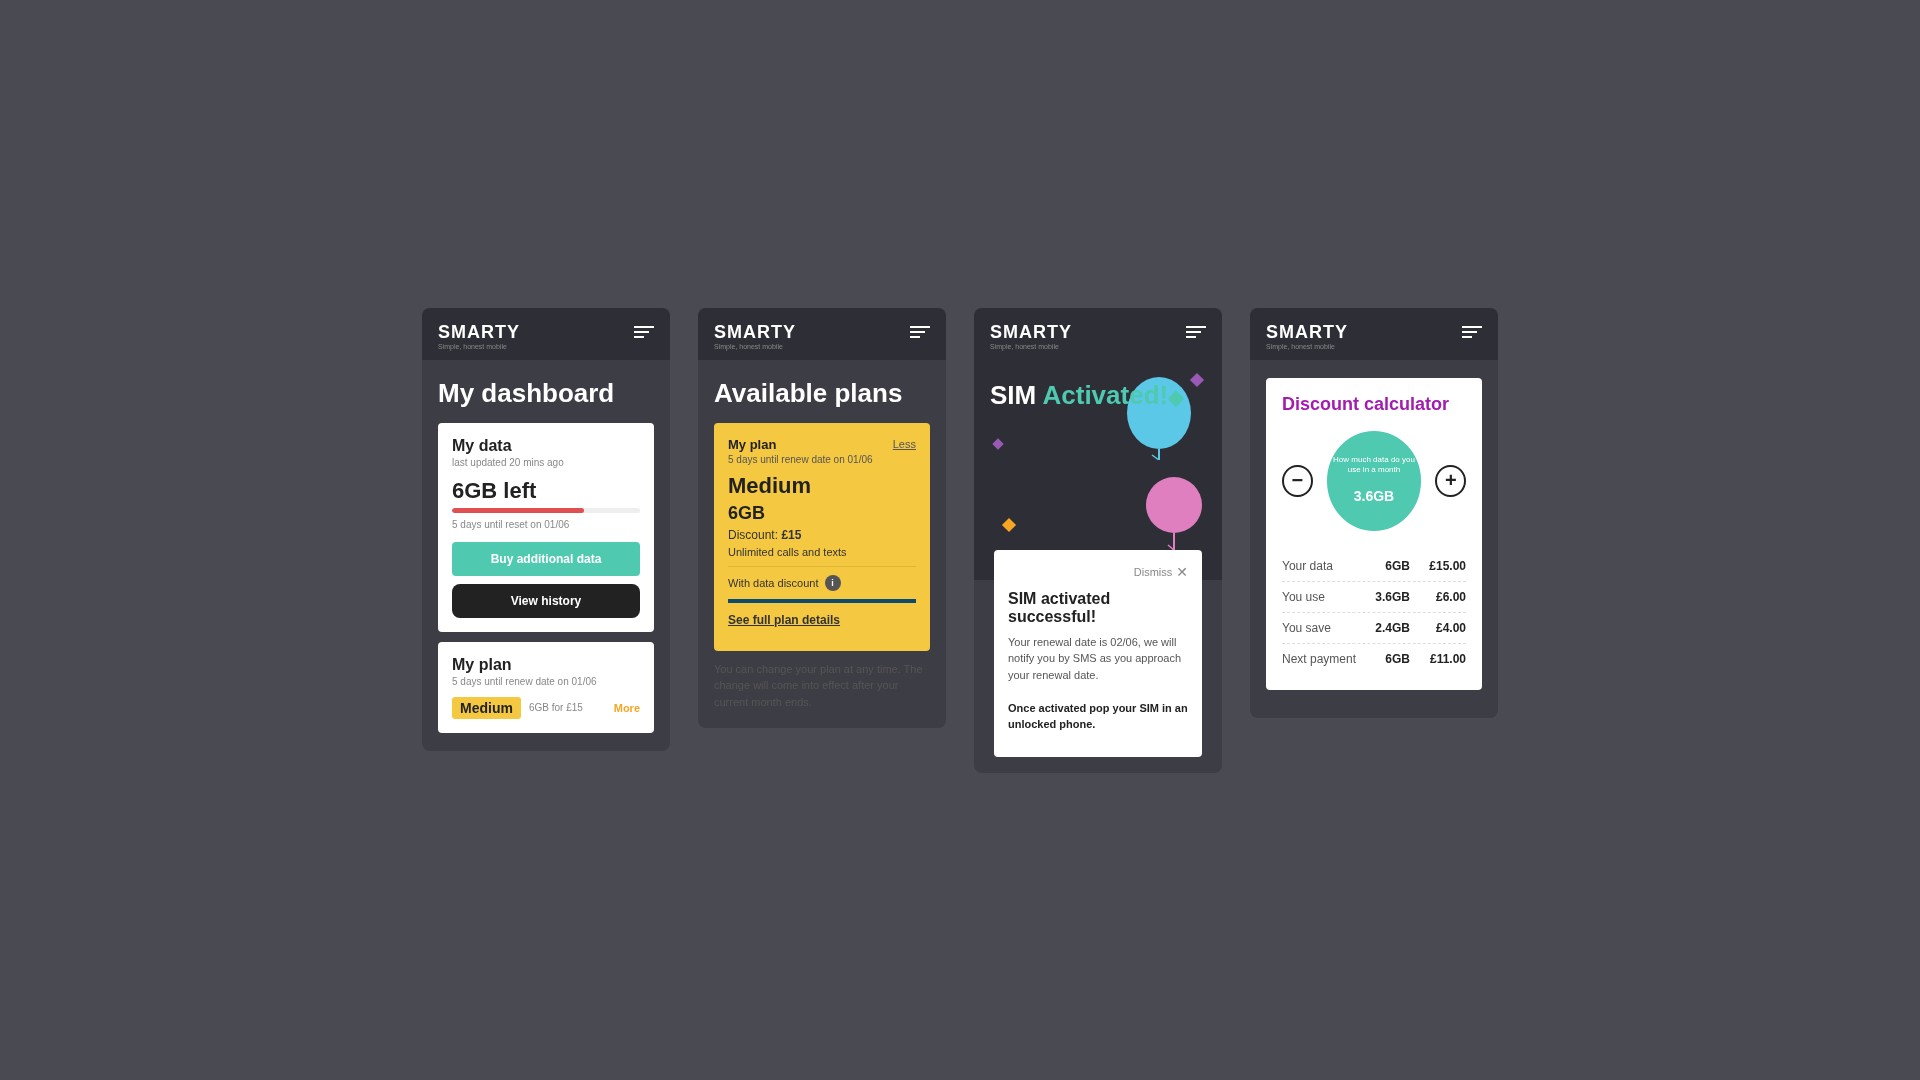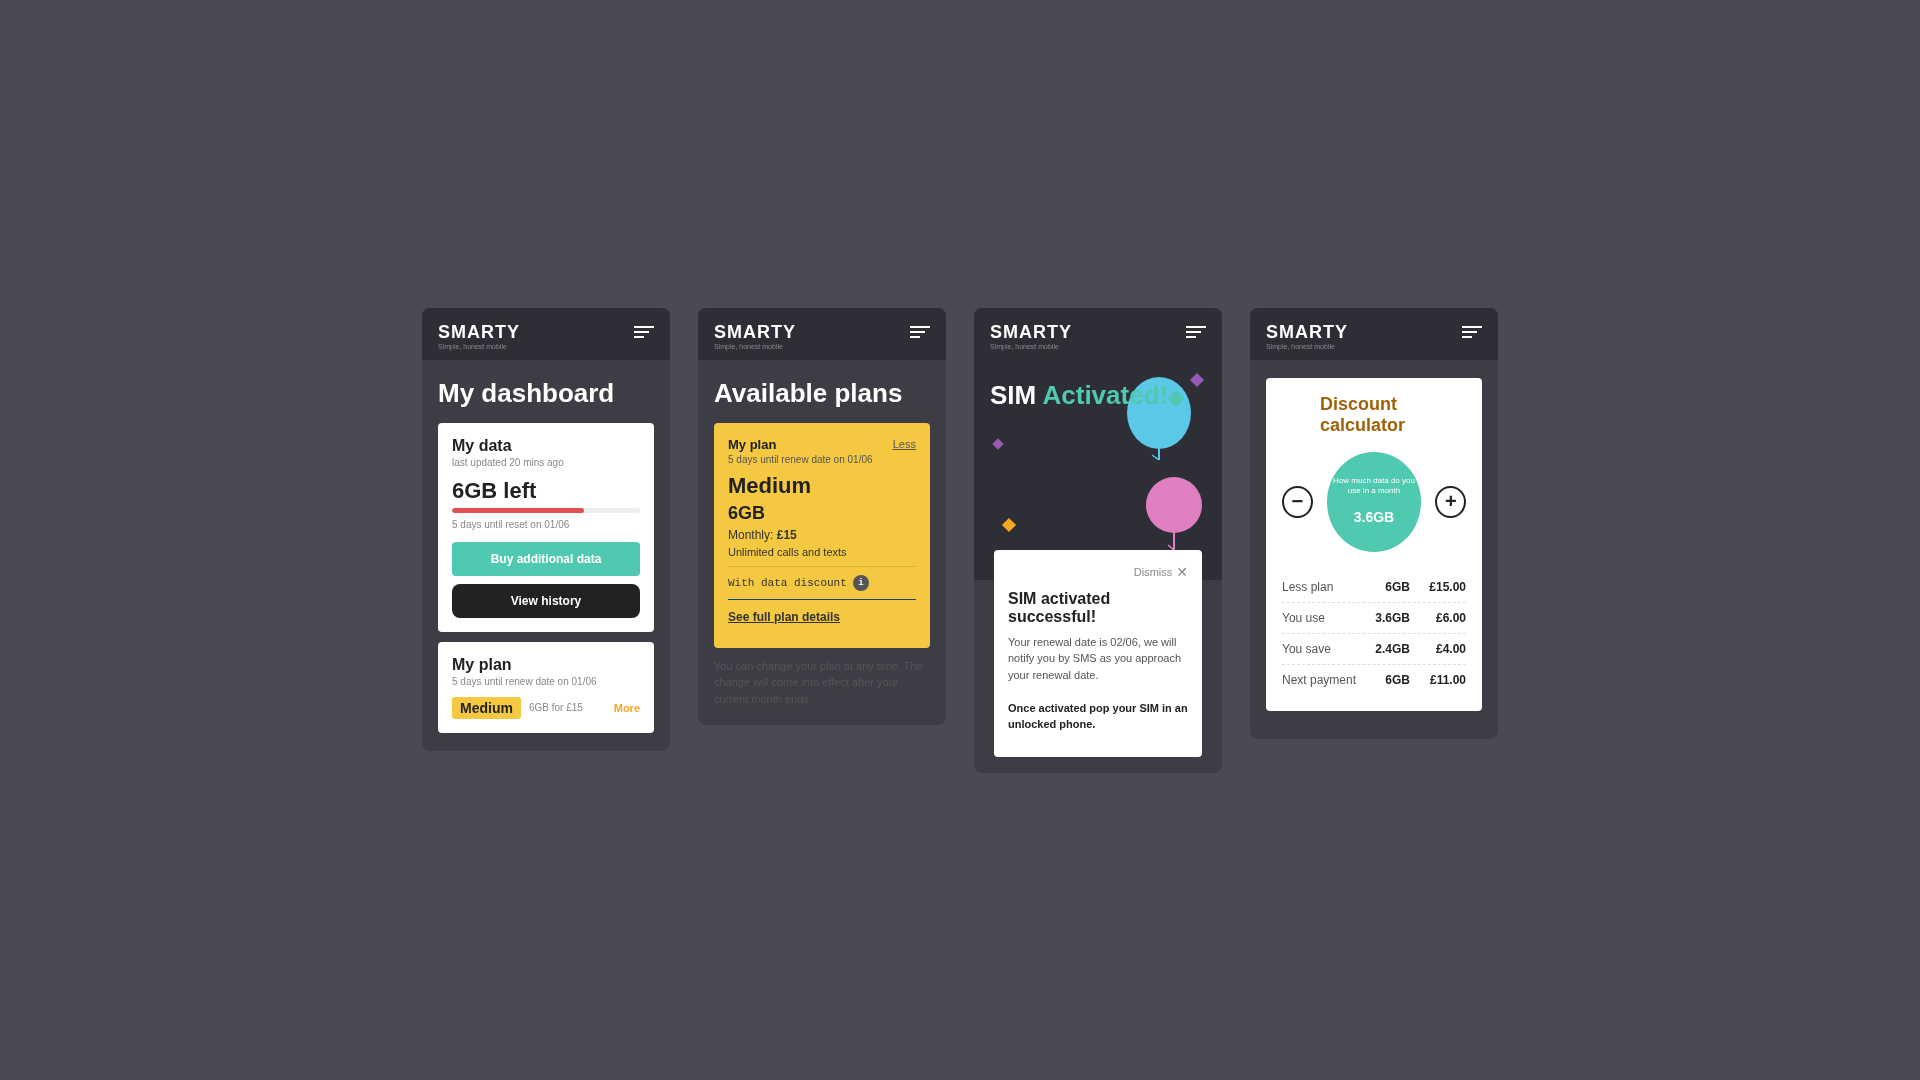--- a/index.html
+++ b/index.html
@@ -224,24 +224,23 @@
       font-size: 11px;
       color: #333;
       padding-bottom: 8px;
       border-bottom: 1px solid #e0b530;
     }
     .with-discount-row {
       display: flex;
       align-items: center;
       gap: 6px;
       padding: 8px 0;
-      border-bottom: 1px solid #0c4a6e;
+      border-bottom: 4px solid #0c4a6e;
       font-size: 11px;
       color: #333;
-      font-family: Liberation Mono, monospace;
     }
     .info-icon {
       width: 16px;
       height: 16px;
       background: #555;
       color: white;
       border-radius: 50%;
       display: inline-flex;
       align-items: center;
       justify-content: center;
@@ -307,23 +306,22 @@
     
     .calc-card {
       background: white;
       border-radius: 4px;
       margin: 0 0 10px;
       padding: 16px;
     }
     .calc-title {
       font-size: 18px;
       font-weight: 800;
-      color: #a16207;
+      color: #a21caf;
       margin-bottom: 16px;
-      margin-left: 38px;
     }
     .gauge-container {
       display: flex;
       align-items: center;
       justify-content: center;
       gap: 14px;
       margin-bottom: 20px;
     }
     .gauge-btn {
       width: 32px;
@@ -460,21 +458,21 @@
         <div class="plan-box-header">
           <div class="plan-box-title">My plan</div>
           <a class="less-link">Less</a>
         </div>
         <div class="plan-box-sub">5 days until renew date on 01/06</div>
         <div class="plan-size">
           <span>Medium</span>
         </div>
         <div class="plan-size" style="font-size:18px; margin-top:4px;">6GB</div>
         <div class="plan-monthly">
-          <span>Monthly:</span> <strong>£15</strong>
+          <span>Discount:</span> <strong>£15</strong>
         </div>
         <div class="plan-calls">Unlimited calls and texts</div>
         <div class="with-discount-row">
           <span>With data discount</span>
           <span class="info-icon">i</span>
         </div>
         <a class="see-details-link">See full plan details</a>
       </div>
       <div class="change-plan-text">You can change your plan at any time. The change will come into effect after your current month ends.</div>
     </div>
@@ -557,21 +555,21 @@
           <div class="gauge-circle">
             <div class="gauge-label">How much data do you use in a month</div>
             <div class="gauge-value">
               <span>3.6</span><span>GB</span>
             </div>
           </div>
           <button class="gauge-btn">+</button>
         </div>
         <div class="calc-table">
           <div class="calc-row">
-            <span class="calc-label">Less plan</span>
+            <span class="calc-label">Your data</span>
             <div class="calc-values">
               <span class="calc-gb">6GB</span>
               <span class="calc-price">£15.00</span>
             </div>
           </div>
           <div class="calc-row">
             <span class="calc-label">You use</span>
             <div class="calc-values">
               <span class="calc-gb">3.6GB</span>
               <span class="calc-price">£6.00</span>

